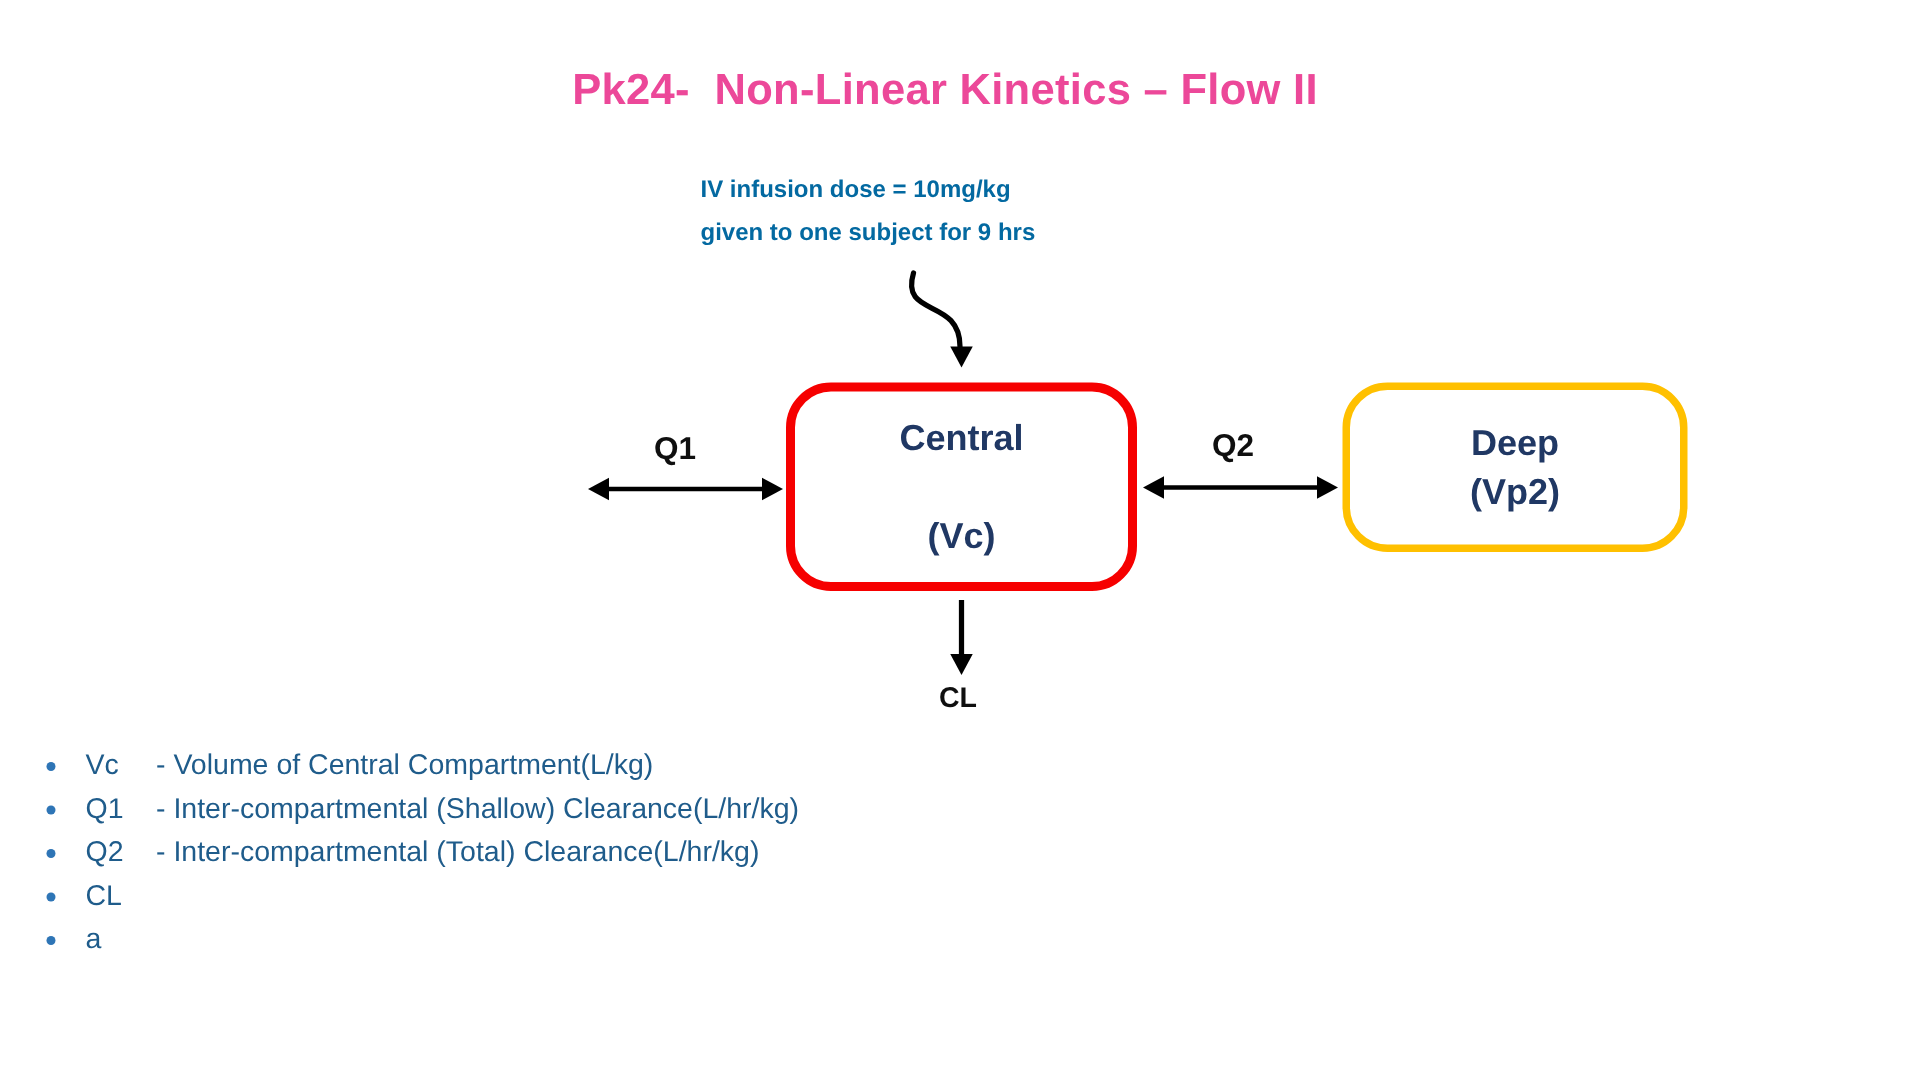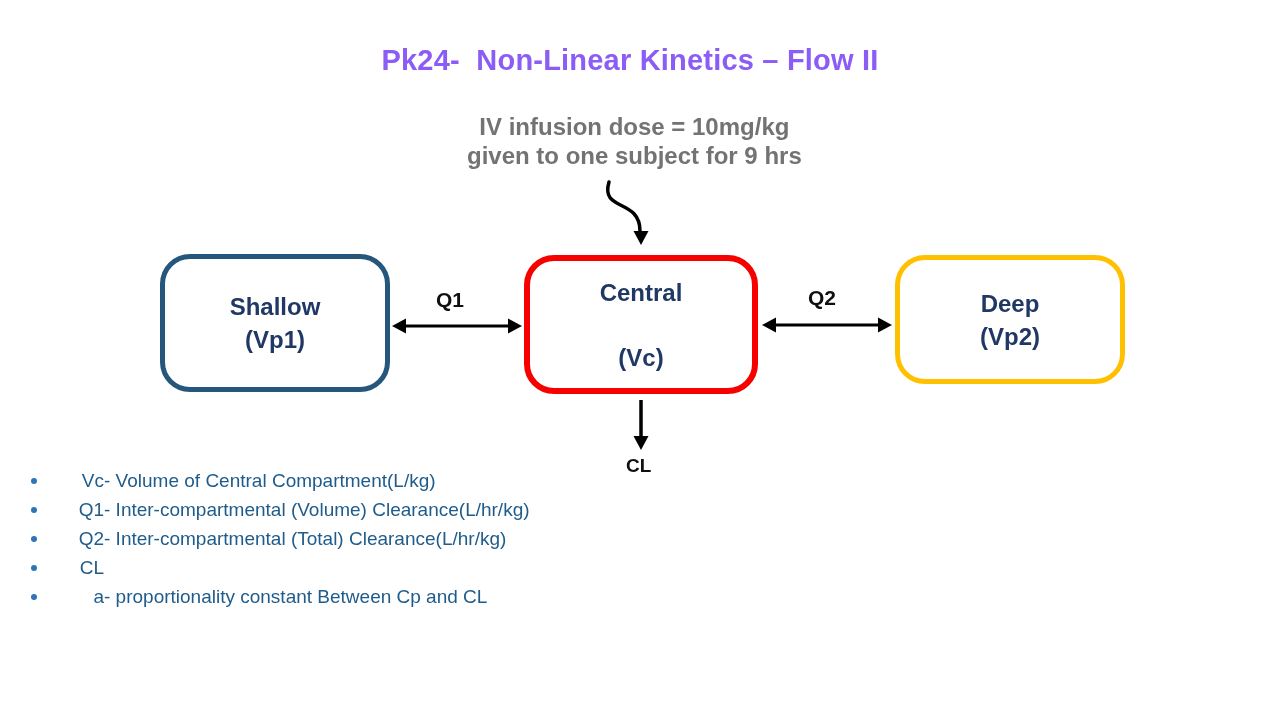--- a/index.html
+++ b/index.html
@@ -13,73 +13,71 @@
     font-family: "Liberation Sans", sans-serif;
   }
   .title {
     position: absolute;
     top: 44px;
     left: 0;
     width: 1260px;
     text-align: center;
     font-size: 29px;
     font-weight: bold;
-    color: #8b5cf6;
+    color: #ec4899;
     white-space: pre;
     letter-spacing: 0.2px;
   }
   .infusion-note {
     position: absolute;
     left: 467px;
     top: 112px;
-    font-size: 24px;
+    font-size: 16px;
     font-weight: bold;
-    color: #737373;
+    color: #0369a1;
     line-height: 29px;
-    text-align: center;
   }
   .box {
     position: absolute;
     border-style: solid;
     border-radius: 30px;
     background: #ffffff;
     display: flex;
     flex-direction: column;
     align-items: center;
     justify-content: center;
     text-align: center;
     font-size: 24px;
     font-weight: bold;
     color: #203864;
     line-height: 33px;
   }
   .box-shallow { left: 160px; top: 254px; width: 230px; height: 138px; border-width: 5px; }
   .box-central { left: 524px; top: 255px; width: 234px; height: 139px; border-width: 6px; }
-  .box-deep    { left: 895px; top: 255px; width: 230px; height: 129px; border-width: 5px; }
+  .box-deep    { left: 895px; top: 255px; width: 230px; height: 113px; border-width: 5px; }
   .arrow-label {
     position: absolute;
     font-weight: bold;
     color: #0f0f0f;
     font-size: 21px;
   }
   .label-q1 { left: 436px; top: 288px; }
   .label-q2 { left: 808px; top: 286px; }
   .label-cl { left: 626px; top: 455px; font-size: 19px; }
   .arrows-layer {
     position: absolute;
     left: 0; top: 0;
     width: 1280px; height: 720px;
     pointer-events: none;
   }
   .legend {
     position: absolute;
     left: 27px;
-    top: 466px;
+    top: 496px;
     list-style: none;
-    text-align: right;
   }
   .legend-item {
     display: flex;
     align-items: center;
     height: 29px;
     font-size: 19px;
     color: #1F5C8B;
   }
   .bullet-dot {
     width: 6px;
@@ -128,24 +126,20 @@
       <path d="M609,182 C600,212 640,198 640,231" fill="none" stroke="#000" stroke-width="3.5" stroke-linecap="round"></path>
       <polygon points="641,245 633.5,231 648.5,231" fill="#000"></polygon>
     </g>
 
     <g>
       <line x1="641" y1="400" x2="641" y2="437" stroke="#000" stroke-width="3.5"></line>
       <polygon points="641,450 633.5,436 648.5,436" fill="#000"></polygon>
     </g>
   </svg>
 
-  <div class="box box-shallow" style="border-color: rgb(37, 86, 123);">
-    <span>Shallow</span>
-    <span>(Vp1)</span>
-  </div>
 
   <div class="box box-central" style="border-color: rgb(246, 0, 0); gap: 32px;">
     <span>Central</span>
     <span>(Vc)</span>
   </div>
 
   <div class="box box-deep" style="border-color: rgb(255, 192, 0);">
     <span>Deep</span>
     <span>(Vp2)</span>
   </div>
@@ -156,31 +150,30 @@
 
   <ul class="legend">
     <li class="legend-item">
       <span class="bullet-dot"></span>
       <span class="legend-term">Vc</span>
       <span class="legend-def">- Volume of Central Compartment(L/kg)</span>
     </li>
     <li class="legend-item">
       <span class="bullet-dot"></span>
       <span class="legend-term">Q1</span>
-      <span class="legend-def">- Inter-compartmental (Volume) Clearance(L/hr/kg)</span>
+      <span class="legend-def">- Inter-compartmental (Shallow) Clearance(L/hr/kg)</span>
     </li>
     <li class="legend-item">
       <span class="bullet-dot"></span>
       <span class="legend-term">Q2</span>
       <span class="legend-def">- Inter-compartmental (Total) Clearance(L/hr/kg)</span>
     </li>
     <li class="legend-item">
       <span class="bullet-dot"></span>
       <span class="legend-term">CL</span>
     </li>
     <li class="legend-item">
       <span class="bullet-dot"></span>
       <span class="legend-term">a</span>
-      <span class="legend-def">- proportionality constant Between Cp and CL</span>
     </li>
   </ul>
 
 </div>
 
 </body></html>

